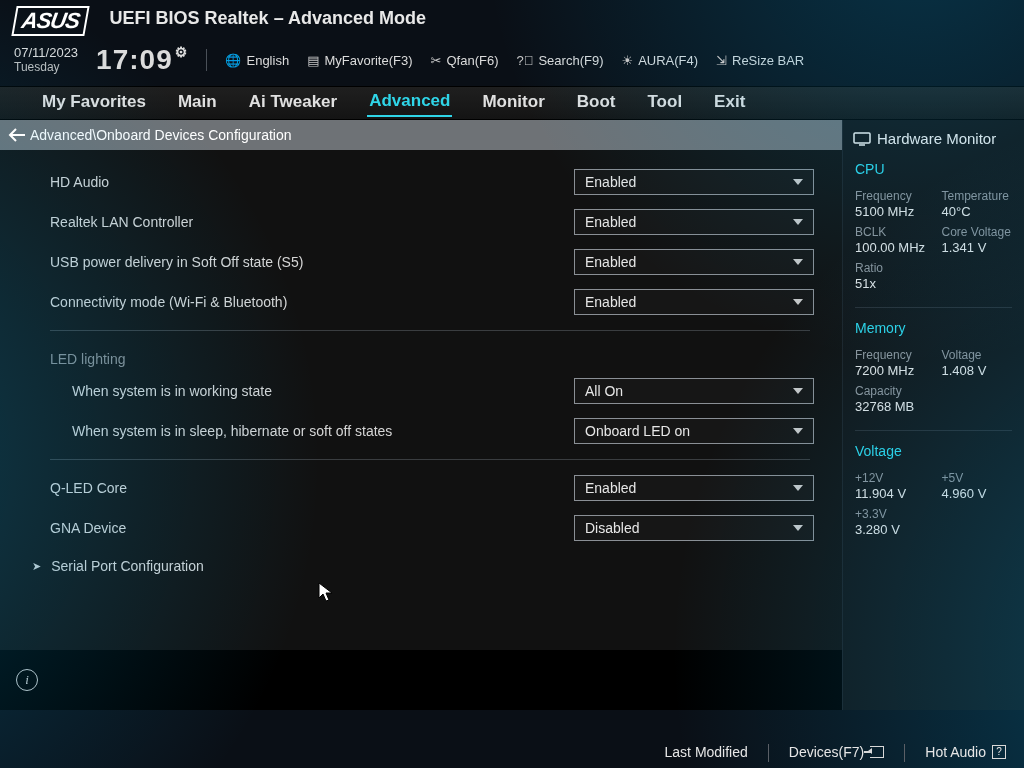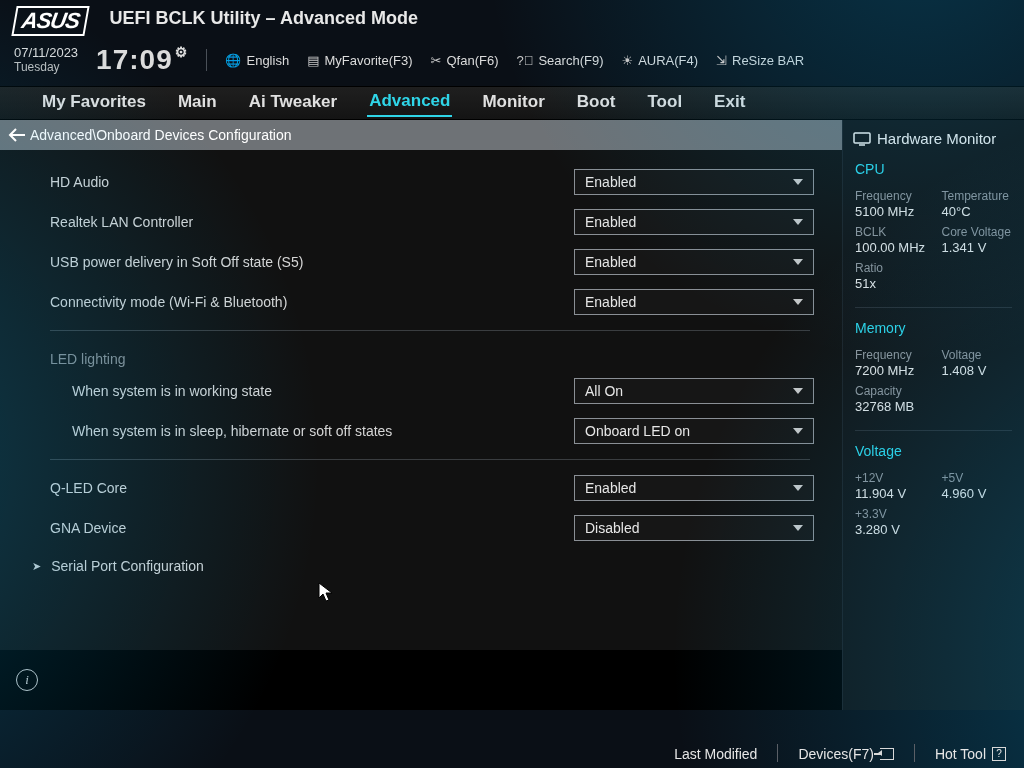--- a/index.html
+++ b/index.html
@@ -43,39 +43,39 @@
   .sidebar { width:182px; background:#121416; border-left:1px solid #1e2328; padding:8px 0 8px 0; font-size:13px; }
   .sidebar-title { display:flex; align-items:center; gap:6px; color:#eee; font-size:15px; padding:2px 10px 8px 10px; }
   .sb-section { padding:6px 12px 10px 12px; }
   .sb-head { color:#2fd5e8; font-size:14px; margin-bottom:6px; }
   .sb-grid { display:flex; gap:16px; }
   .sb-col { flex:1; }
   .sb-k { color:#8f949a; font-size:12px; margin-top:6px; }
   .sb-v { color:#e4e4e4; font-size:13px; margin-top:1px; }
   .sb-hr { height:1px; background:#2a2e33; margin:6px 12px; }
   .footer { position:absolute; bottom:0; left:0; right:0; }
-  .footer-bar { display:flex; justify-content:flex-end; align-items:flex-end; gap:20px; padding:6px 18px; font-size:14px; color:#e6e6e6; }
+  .footer-bar { display:flex; justify-content:flex-end; align-items:flex-start; gap:20px; padding:6px 18px; font-size:14px; color:#e6e6e6; }
   .footer-item { display:flex; align-items:center; gap:6px; }
   .fsep { width:1px; height:18px; background:#5a5f66; }
   .version { text-align:center; font-size:13px; color:#e0e0e0; padding:4px 0 6px 0; }
   .exit-icon { display:inline-block; width:14px; height:12px; border:1.5px solid #d8d8d8; border-left:none; position:relative; }
   .exit-icon::after { content:""; position:absolute; left:-6px; top:4px; width:8px; height:1.5px; background:#d8d8d8; }
   .exit-icon::before { content:""; position:absolute; left:-2px; top:1px; border-top:3px solid transparent; border-bottom:3px solid transparent; border-right:4px solid #d8d8d8; }
   .hk-box { display:inline-block; width:14px; height:14px; border:1.5px solid #d8d8d8; text-align:center; font-size:10px; line-height:11px; }
   .cursor { position:absolute; left:318px; top:582px; pointer-events:none; }
   svg { display:block; }
 </style>
 </head>
 <body>
 
 <div class="bg-glow"></div>
 
 <div class="header">
   <span class="logo">ASUS</span>
-  <span class="title">UEFI BCLK Utility – Advanced Mode</span>
+  <span class="title">UEFI BIOS Realtek – Advanced Mode</span>
 </div>
 
 <div class="toolbar">
   <div class="date-block">
     <div class="date">07/11/2023</div>
     <div class="day">Tuesday</div>
   </div>
   <div class="time">
     <span>17:09</span>
       <span class="gear">⚙</span>
@@ -278,21 +278,21 @@
     <div class="footer-item">
         <span>Last Modified</span>
       </div>
     <div class="fsep"></div>
     <div class="footer-item">
       <span>Devices(F7)</span>
       <span class="exit-icon"></span>
     </div>
     <div class="fsep"></div>
     <div class="footer-item">
-      <span>Hot Tool</span>
+      <span>Hot Audio</span>
       <span class="hk-box">?</span>
     </div>
   </div>
 </div>
 
 <svg class="cursor" width="18" height="22" viewBox="0 0 18 22">
   <path d="M1 1 L1 16 L5 12 L8 19 L11 18 L8 11 L14 11 Z" fill="#fff" stroke="#000" stroke-width="1"></path>
 </svg>
 
 </body></html>

